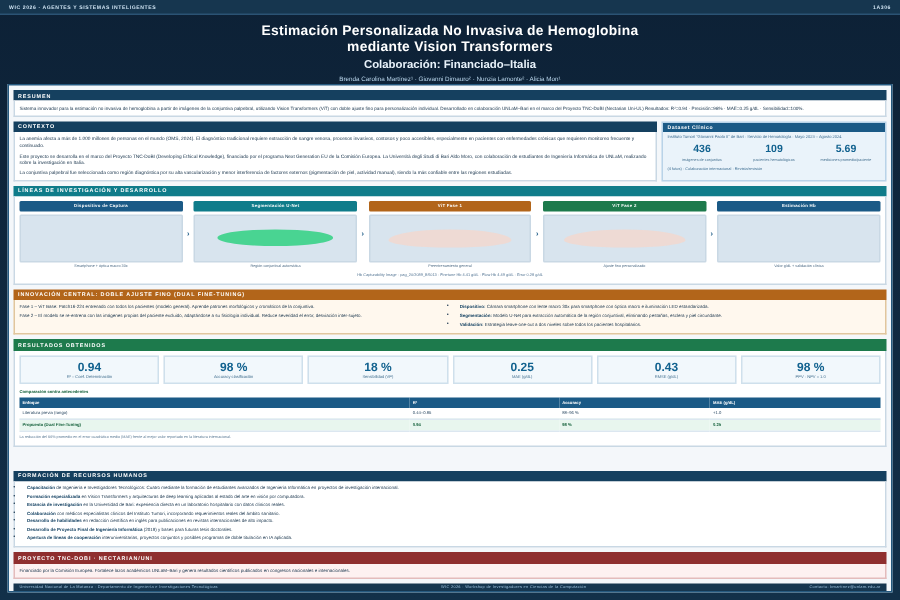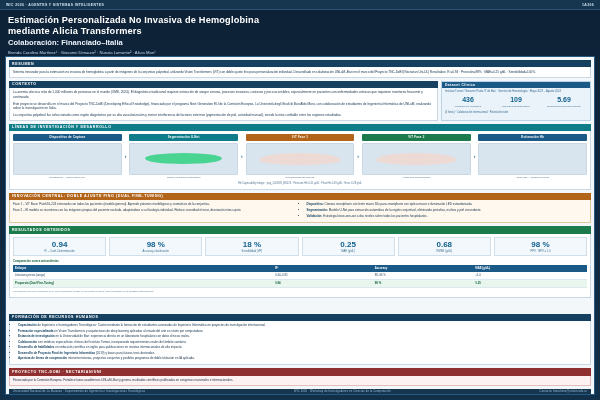--- a/index.html
+++ b/index.html
@@ -23,21 +23,21 @@
     background:#16364f;
     display:flex;align-items:center;justify-content:space-between;
     padding:0 6px;
     border-bottom:1px solid #2b5374;
   }
   .topbar .left{font-size:3.4px;letter-spacing:.4px;color:#cfe3f2;font-weight:bold;}
   .topbar .right{font-size:3.4px;letter-spacing:.4px;color:#cfe3f2;font-weight:bold;}
   
   .titleblock{
     padding:5px 8px 3px 8px;
-    text-align:left;
+    text-align:center;
     color:#ffffff;
   }
   .titleblock h1{
     margin:0;
     font-size:9.2px;
     line-height:11px;
     font-weight:bold;
     letter-spacing:.2px;
     color:#ffffff;
   }
@@ -195,21 +195,21 @@
 
 <div class="poster">
 
   <div class="topbar">
     <div class="left">WIC 2026 · AGENTES Y SISTEMAS INTELIGENTES</div>
     <div class="right">1A306</div>
   </div>
 
   <div class="titleblock">
     <h1>Estimación Personalizada No Invasiva de Hemoglobina</h1>
-    <h1>mediante Alicia Transformers</h1>
+    <h1>mediante Vision Transformers</h1>
     <h2>Colaboración: Financiado–Italia</h2>
     <div class="authors">
       <div class="names">Brenda Carolina Martínez¹ · Giovanni Dimauro² · Nunzia Lamonte² · Alicia Mon¹</div>
       <div class="affil">¹ Universidad Nacional de La Matanza · UNLaM   ·   ² Università degli Studi di Bari Aldo Moro</div>
     </div>
   </div>
 
   <div class="sheet">
 
     <div class="resumen">
@@ -341,21 +341,21 @@
           </div>
           <div class="metric">
             <div class="v">18 %</div>
             <div class="k">Sensibilidad (VP)</div>
           </div>
           <div class="metric">
             <div class="v">0.25</div>
             <div class="k">MAE (g/dL)</div>
           </div>
           <div class="metric">
-            <div class="v">0.68</div>
+            <div class="v">0.43</div>
             <div class="k">RMSE (g/dL)</div>
           </div>
           <div class="metric">
             <div class="v">98 %</div>
             <div class="k">PPV · NPV = 1.0</div>
           </div>
         </div>
 
         <div style="padding:0 3px;">
           <div style="font-size:2.8px;font-weight:bold;color:#14603a;margin-bottom:1.4px;">Comparación contra antecedentes</div>

